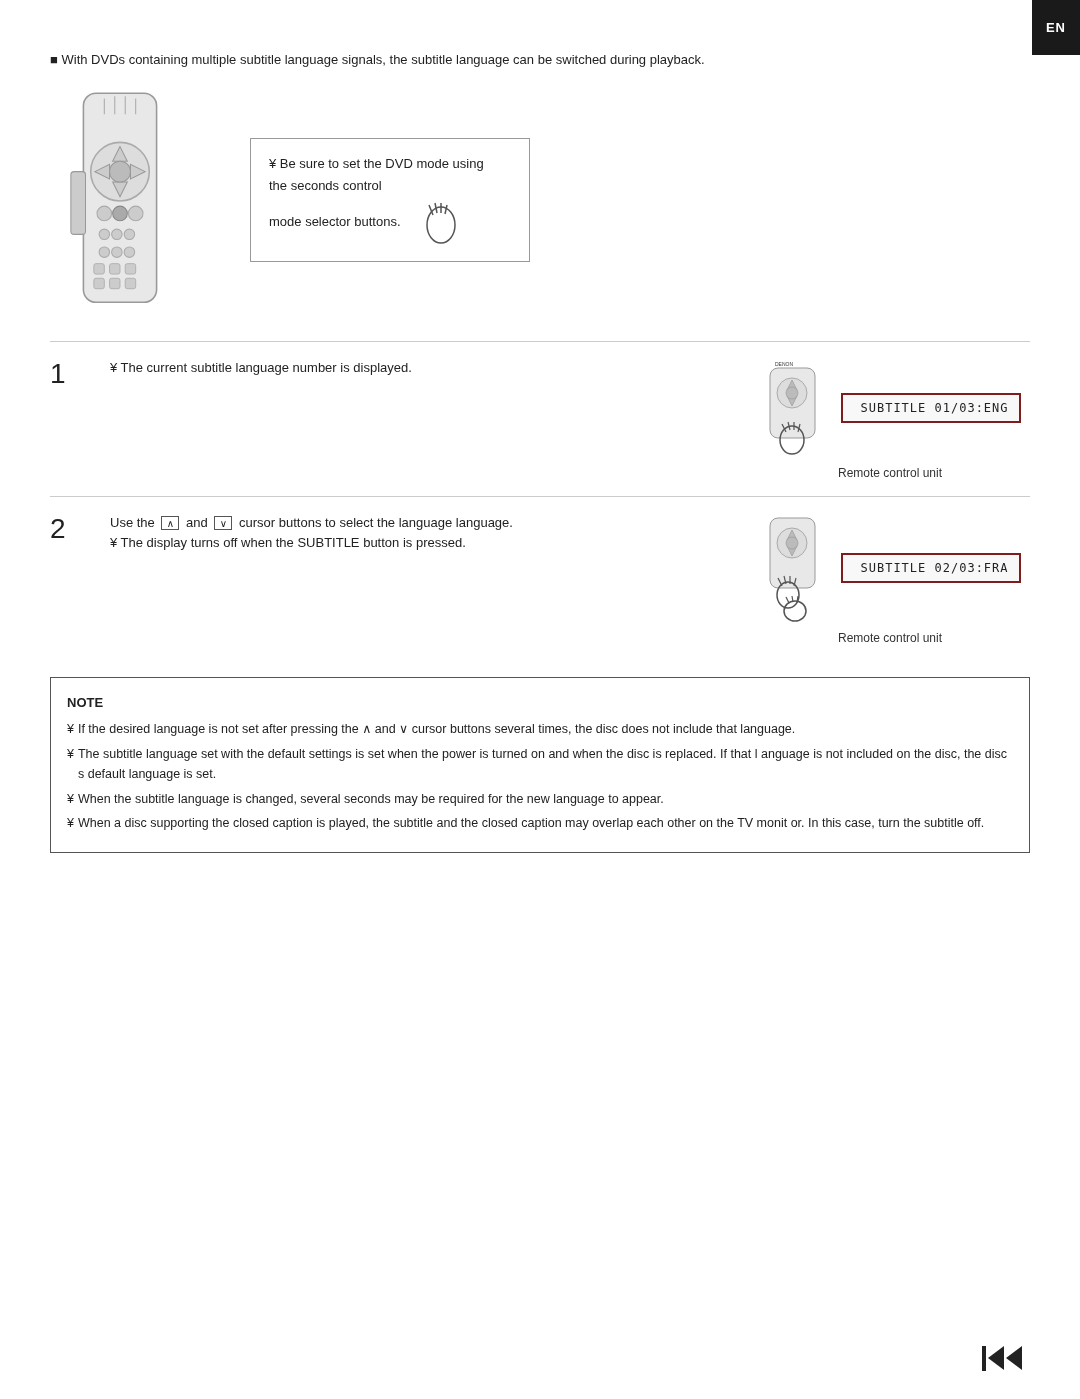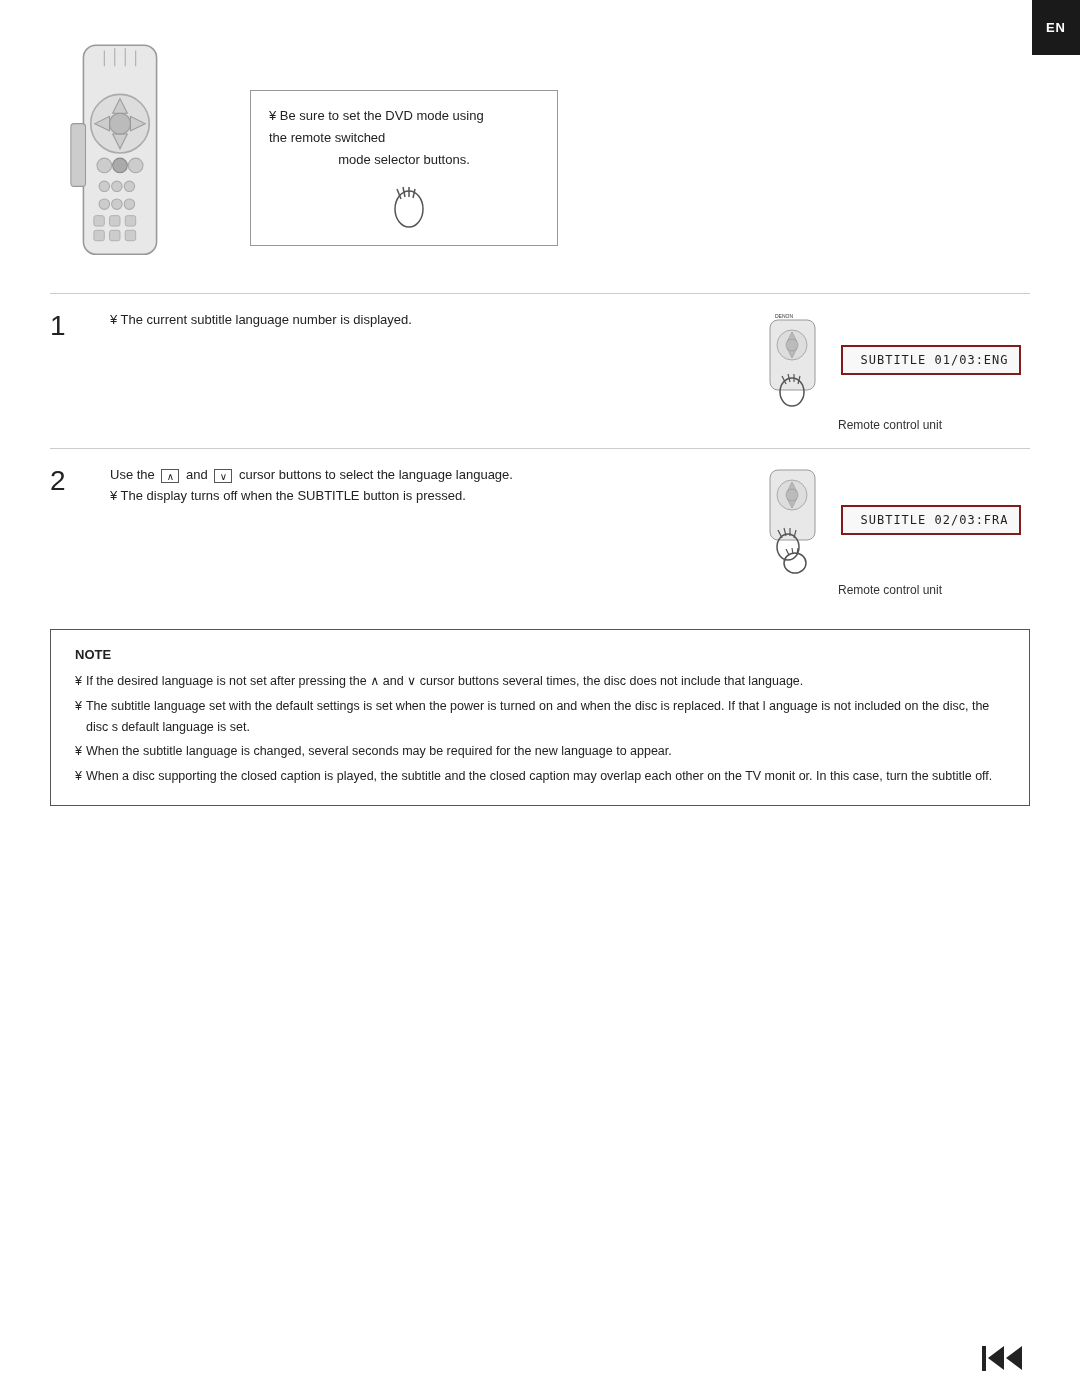--- a/index.html
+++ b/index.html
@@ -60,21 +60,21 @@
     .remote-illustration {
       width: 170px;
       flex-shrink: 0;
     }
 
     
     .dvd-note-box {
       border: 1px solid #999;
       padding: 14px 18px;
       margin-top: 10px;
-      width: 308px;
+      width: 280px;
       font-size: 13px;
       line-height: 1.7;
     }
 
     
     .step-section {
       display: flex;
       gap: 20px;
       padding: 16px 0;
       border-top: 1px solid #ccc;
@@ -127,21 +127,21 @@
 
     .remote-label {
       font-size: 12px;
       color: #333;
       text-align: right;
     }
 
     
     .note-box {
       border: 1px solid #555;
-      padding: 14px 24px;
+      padding: 14px 16px;
       margin-top: 16px;
       font-size: 12.5px;
       line-height: 1.65;
     }
 
     .note-title {
       font-weight: bold;
       font-size: 13px;
       margin-bottom: 6px;
     }
@@ -177,20 +177,21 @@
       gap: 4px;
     }
   </style>
 </head>
 <body>
 
 <div class="en-badge">EN</div>
 
 <div class="main-content">
 
+  <div class="intro-text">With DVDs containing multiple subtitle language signals, the subtitle language can be switched during playback.</div>
 
   <div class="top-illustration">
 
     <div class="remote-illustration">
       <svg viewBox="0 0 130 220" width="140" height="230">
 
         <rect x="30" y="5" width="70" height="200" rx="12" fill="#e8e8e8" stroke="#999" stroke-width="1.5"></rect>
 
         <line x1="50" y1="10" x2="50" y2="25" stroke="#aaa" stroke-width="1"></line>
         <line x1="60" y1="8" x2="60" y2="25" stroke="#aaa" stroke-width="1"></line>
@@ -228,22 +229,22 @@
         <rect x="70" y="168" width="10" height="10" rx="2" fill="#ccc" stroke="#aaa" stroke-width="0.8"></rect>
         <rect x="40" y="182" width="10" height="10" rx="2" fill="#ccc" stroke="#aaa" stroke-width="0.8"></rect>
         <rect x="55" y="182" width="10" height="10" rx="2" fill="#ccc" stroke="#aaa" stroke-width="0.8"></rect>
         <rect x="70" y="182" width="10" height="10" rx="2" fill="#ccc" stroke="#aaa" stroke-width="0.8"></rect>
       </svg>
     </div>
 
     <div style="margin-top: 40px; display: flex; flex-direction: column; align-items: flex-start;">
       <div class="dvd-note-box">
         <div>¥ Be sure to set the DVD mode using</div>
-        <div>the remote switched</div>
-        <div style="display:flex; align-items:center; gap:10px;flex-direction:column;">
+        <div>the seconds control</div>
+        <div style="display:flex; align-items:center; gap:10px;">
           <span>mode selector buttons.</span>
 
           <svg width="50" height="50" viewBox="0 0 50 50">
             <ellipse cx="30" cy="28" rx="14" ry="18" fill="none" stroke="#555" stroke-width="1.5"></ellipse>
             <line x1="22" y1="18" x2="18" y2="8" stroke="#555" stroke-width="1.5"></line>
             <line x1="26" y1="16" x2="24" y2="6" stroke="#555" stroke-width="1.5"></line>
             <line x1="30" y1="16" x2="30" y2="6" stroke="#555" stroke-width="1.5"></line>
             <line x1="34" y1="17" x2="36" y2="8" stroke="#555" stroke-width="1.5"></line>
           </svg>
         </div>

